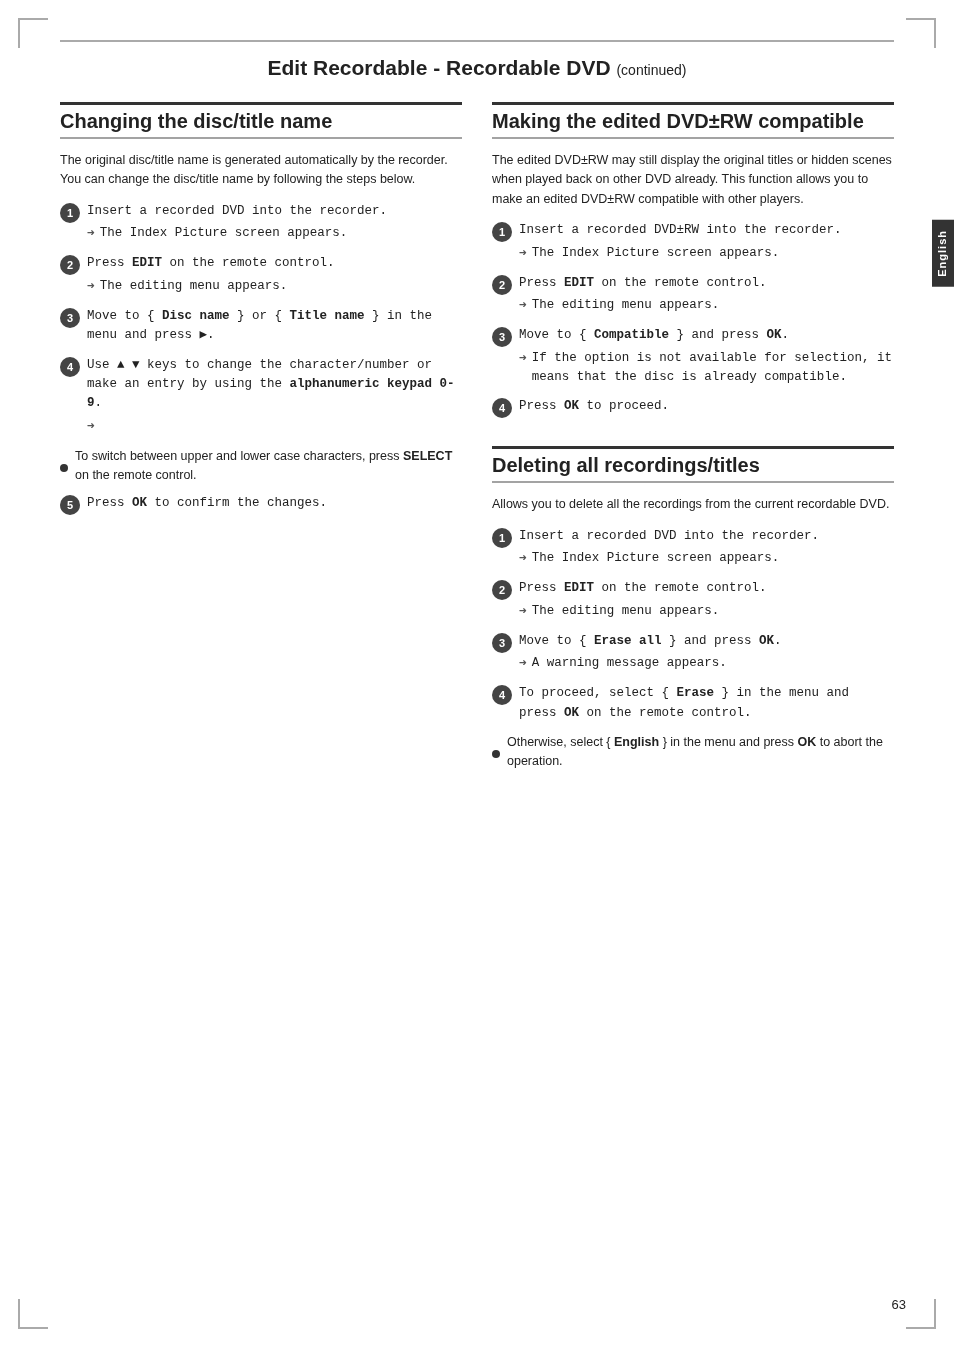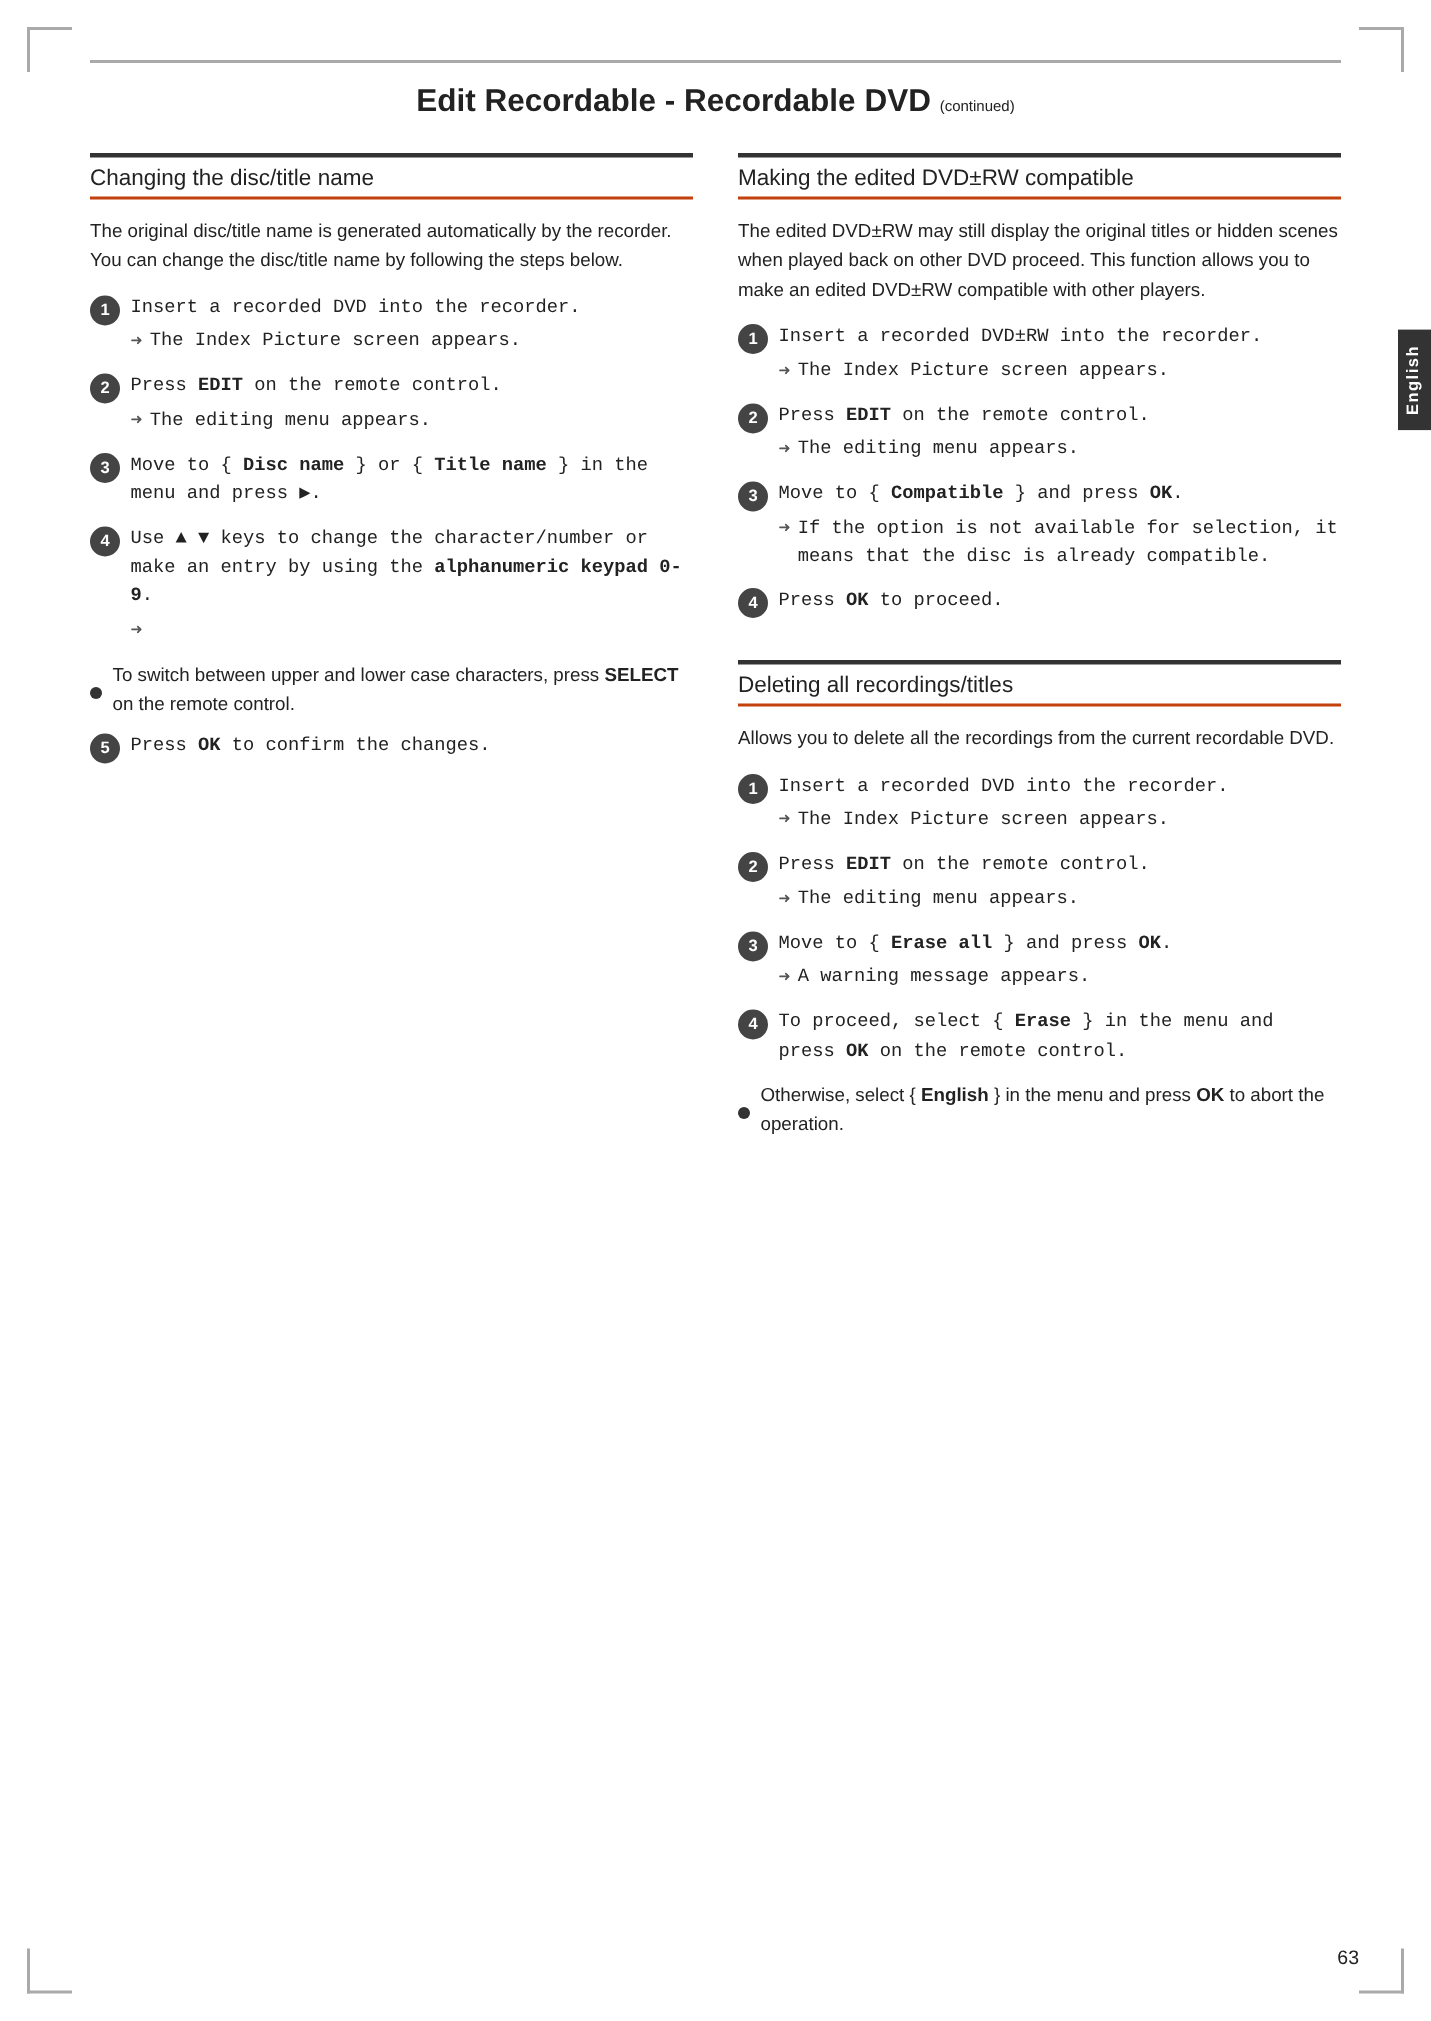--- a/index.html
+++ b/index.html
@@ -53,21 +53,21 @@
     
     .page-title {
       text-align: center;
       font-size: 21px;
       font-weight: bold;
       margin-bottom: 22px;
       padding-bottom: 0;
       border-bottom: none;
     }
     .page-title .continued {
-      font-size: 10px;
+      font-size: 14px;
       font-weight: normal;
     }
 
     
     .two-col {
       display: flex;
       gap: 30px;
       margin-top: 0;
     }
 
@@ -80,24 +80,24 @@
       flex: 1;
       min-width: 0;
     }
 
     
     .section {
       margin-bottom: 28px;
     }
 
     .section-title {
-      font-size: 15px;
-      font-weight: normal;
+      font-size: 20px;
+      font-weight: bold;
       border-top: 3px solid #333;
-      border-bottom: 2px solid #c2410c;
+      border-bottom: 2px solid #a3a3a3;
       padding: 5px 0 4px 0;
       margin-bottom: 12px;
     }
 
     .section-intro {
       font-size: 12.5px;
       line-height: 1.55;
       margin-bottom: 12px;
     }
 
@@ -262,21 +262,21 @@
           </div>
         </div>
 
       </div>
     </div>
 
     <div class="col-right">
 
       <div class="section">
         <div class="section-title">Making the edited DVD±RW compatible</div>
-        <p class="section-intro">The edited DVD±RW may still display the original titles or hidden scenes when played back on other DVD proceed. This function allows you to make an edited DVD±RW compatible with other players.</p>
+        <p class="section-intro">The edited DVD±RW may still display the original titles or hidden scenes when played back on other DVD already. This function allows you to make an edited DVD±RW compatible with other players.</p>
 
         <div class="step">
           <span class="step-num">1</span>
           <div class="step-content">
             Insert a recorded DVD±RW into the recorder.
             <div class="arrow-item">
               <span class="arrow-sym">➜</span>
               <span>The Index Picture screen appears.</span>
             </div>
           </div>

